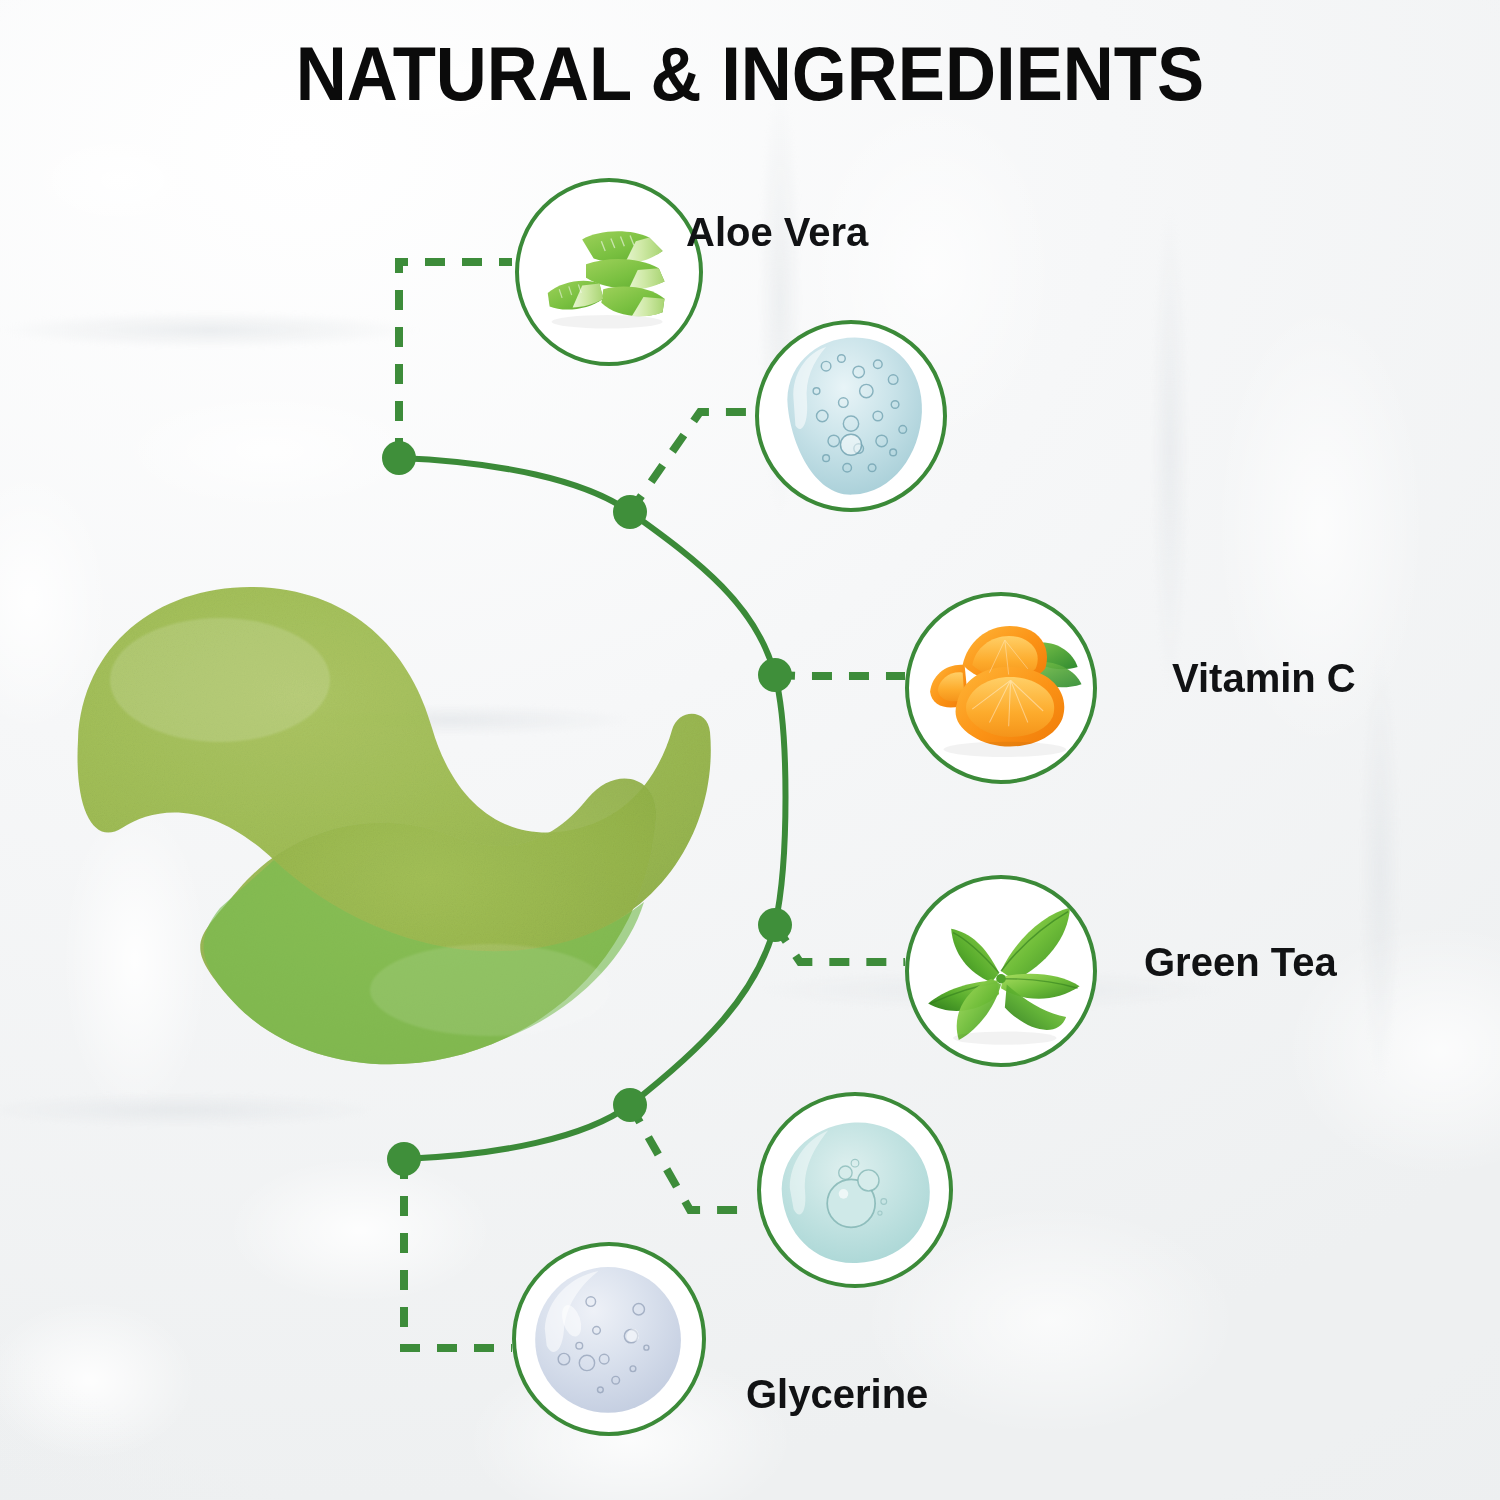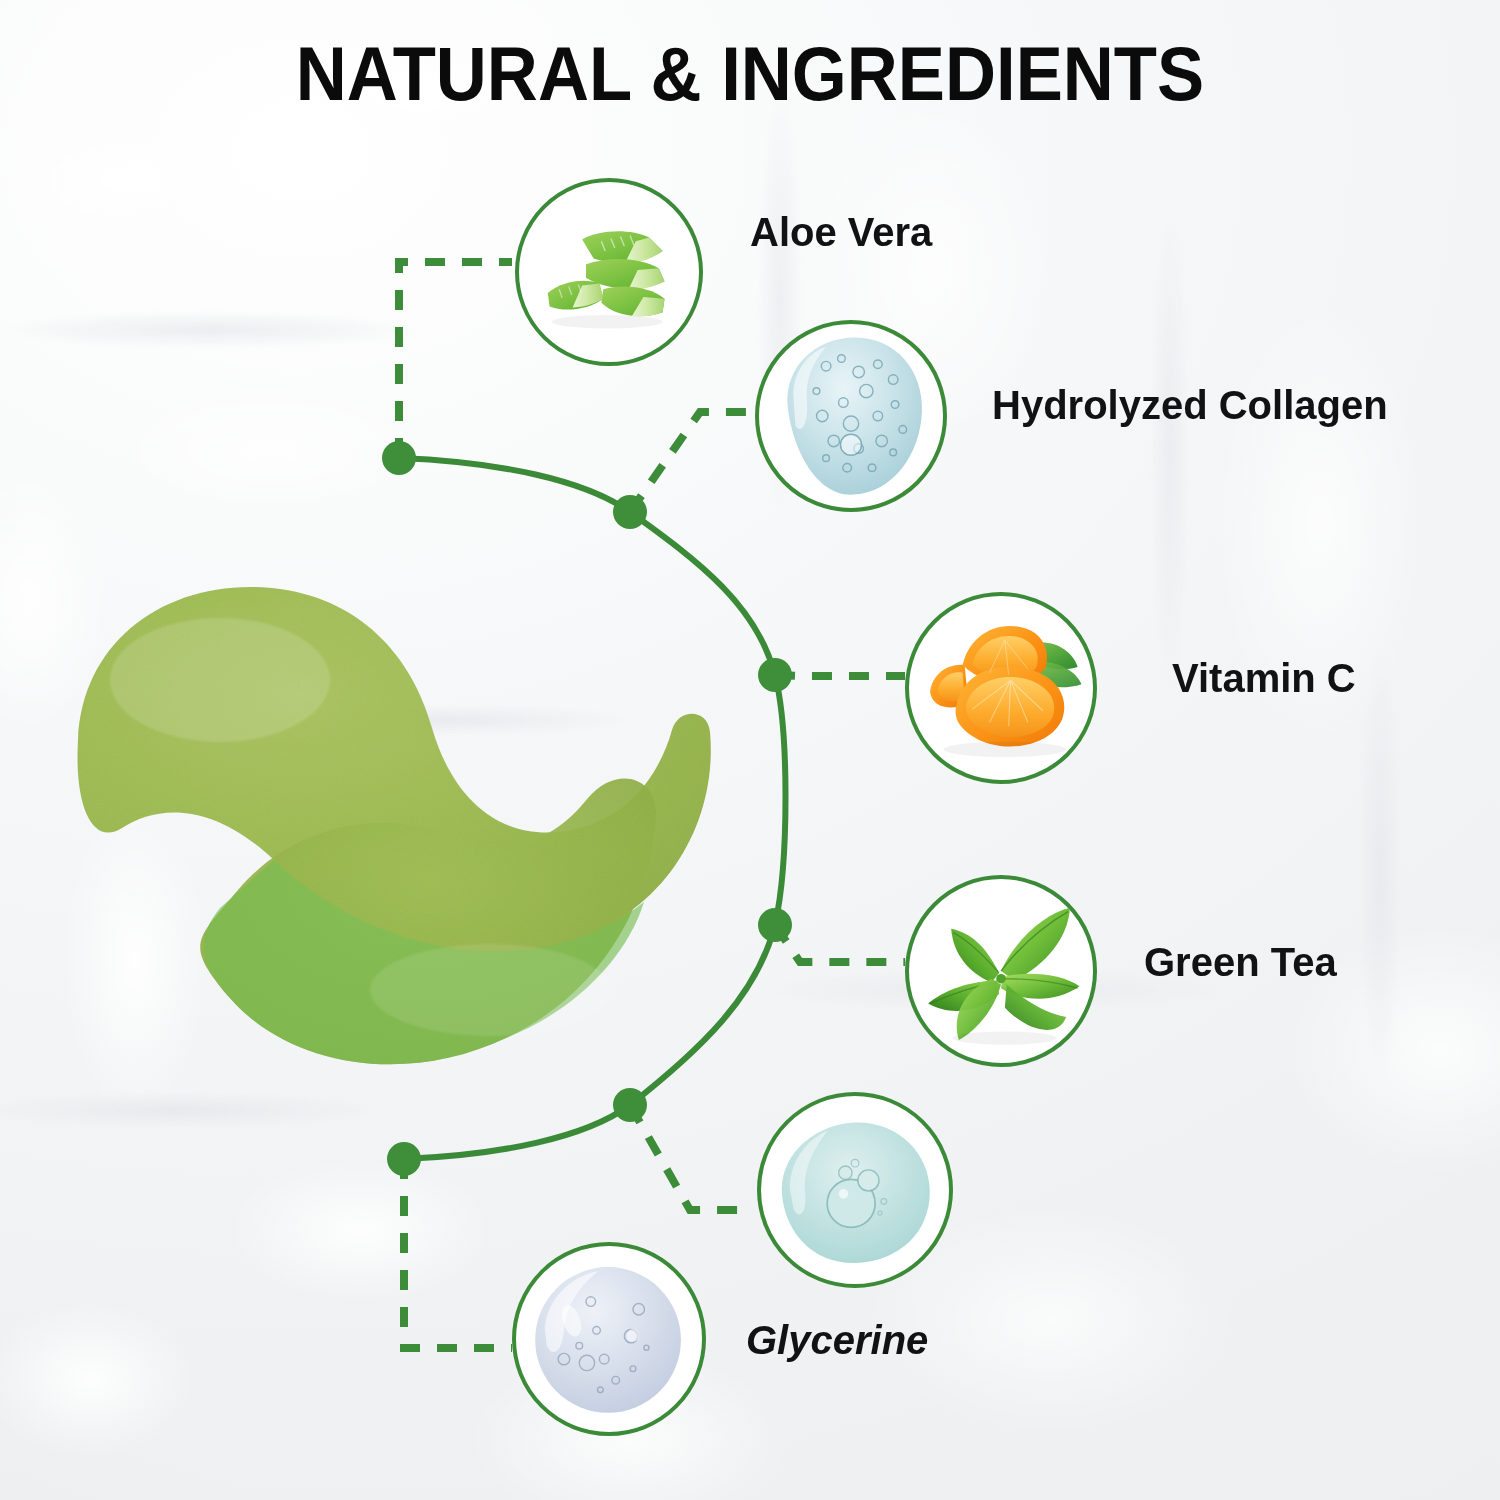--- a/index.html
+++ b/index.html
@@ -230,21 +230,21 @@
       <path d="M30,116 C44,104 68,100 84,106 L88,122 C72,134 46,136 32,130 Z" fill="url(#al1)"></path>
       <path d="M84,106 L88,122 C78,128 66,131 56,131 L66,108 Z" fill="url(#al2)"></path>
       <g stroke="#ffffff" stroke-width="1.3" opacity=".5">
         <path d="M42,112 l3,9"></path>
           <path d="M52,109 l3,9"></path>
           <path d="M62,107 l3,9"></path>
       </g>
       <ellipse cx="92" cy="146" rx="58" ry="7" fill="#000" opacity=".05"></ellipse>
     </svg>
   </div>
-  <div class="label" style="left:750px;top:212px;">Aloe Vera</div>
+  <div class="label" style="left:686px;top:212px;">Aloe Vera</div>
 
   <div class="bubble" style="left:755px;top:320px;width:192px;height:192px;">
     <svg class="art" viewBox="0 0 192 192">
       <defs>
         <radialGradient id="cg" cx="42%" cy="32%" r="72%">
           <stop offset="0%" stop-color="#e8f4f7"></stop>
           <stop offset="48%" stop-color="#cbe4ea"></stop>
           <stop offset="100%" stop-color="#a8cfd8"></stop>
         </radialGradient>
       </defs>
@@ -269,21 +269,20 @@
         <circle cx="118" cy="150" r="4"></circle>
           <circle cx="60" cy="70" r="3.5"></circle>
           <circle cx="150" cy="110" r="4"></circle>
         <circle cx="70" cy="140" r="3.5"></circle>
           <circle cx="140" cy="134" r="3.5"></circle>
       </g>
       <circle cx="96" cy="126" r="11" fill="#ffffff" opacity=".5"></circle>
       <circle cx="96" cy="126" r="11" fill="none" stroke="#6d9fae" stroke-width="1.6" opacity=".8"></circle>
     </svg>
   </div>
-  <div class="label" style="left:992px;top:385px;">Hydrolyzed Collagen</div>
 
   <div class="bubble" style="left:905px;top:592px;width:192px;height:192px;">
     <svg class="art" viewBox="0 0 192 192">
       <defs>
         <linearGradient id="op" x1="0" y1="0" x2="1" y2="1">
           <stop offset="0%" stop-color="#ffb638"></stop>
             <stop offset="55%" stop-color="#fb9215"></stop>
             <stop offset="100%" stop-color="#ef7a08"></stop>
         </linearGradient>
         <linearGradient id="of" x1="0" y1="0" x2="0" y2="1">
@@ -407,15 +406,15 @@
         <circle cx="50" cy="118" r="6"></circle>
         <circle cx="74" cy="122" r="8"></circle>
         <circle cx="104" cy="140" r="4"></circle>
         <circle cx="122" cy="128" r="3"></circle>
         <circle cx="88" cy="150" r="3"></circle>
         <circle cx="136" cy="106" r="2.6"></circle>
       </g>
       <path d="M118,88 q8,-4 10,4 q2,8 -8,8 q-8,-2 -2,-12 Z" fill="#ffffff" opacity=".5"></path>
     </svg>
   </div>
-  <div class="label" style="left:746px;top:1320px;font-style:italic;">Glycerine</div>
+  <div class="label" style="left:746px;top:1374px;">Glycerine</div>
 
 </div>
 
 </body></html>

